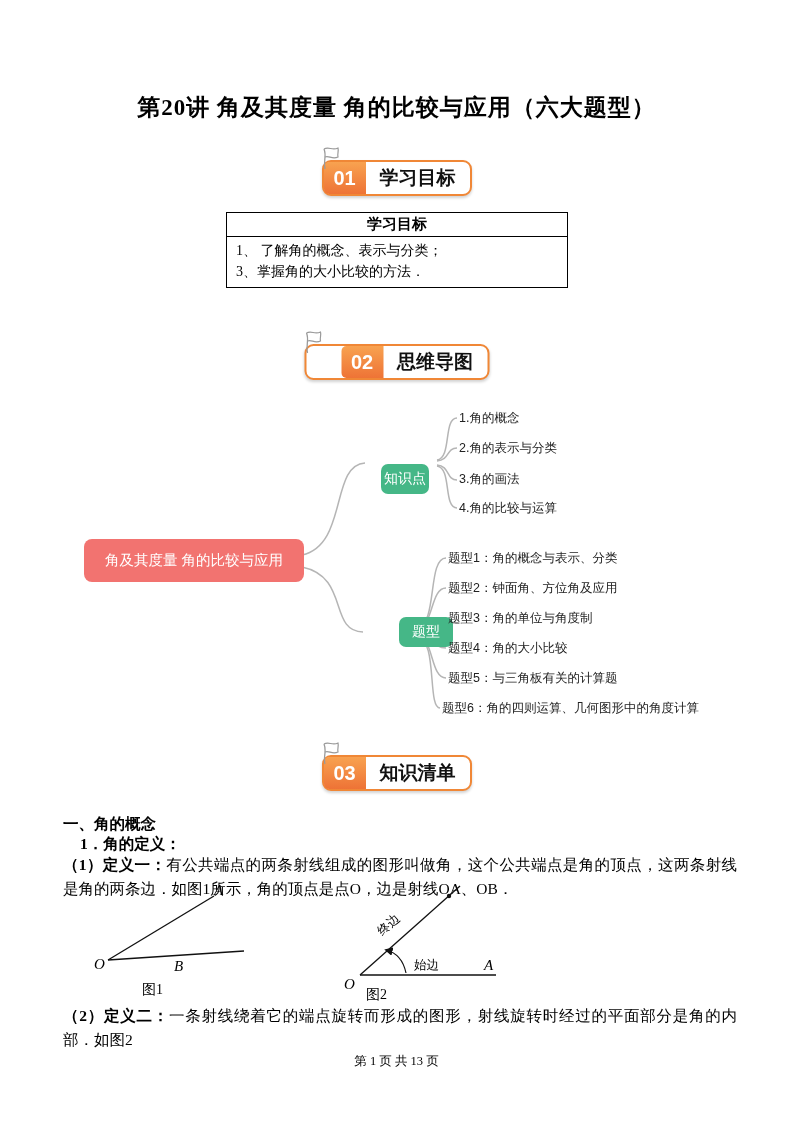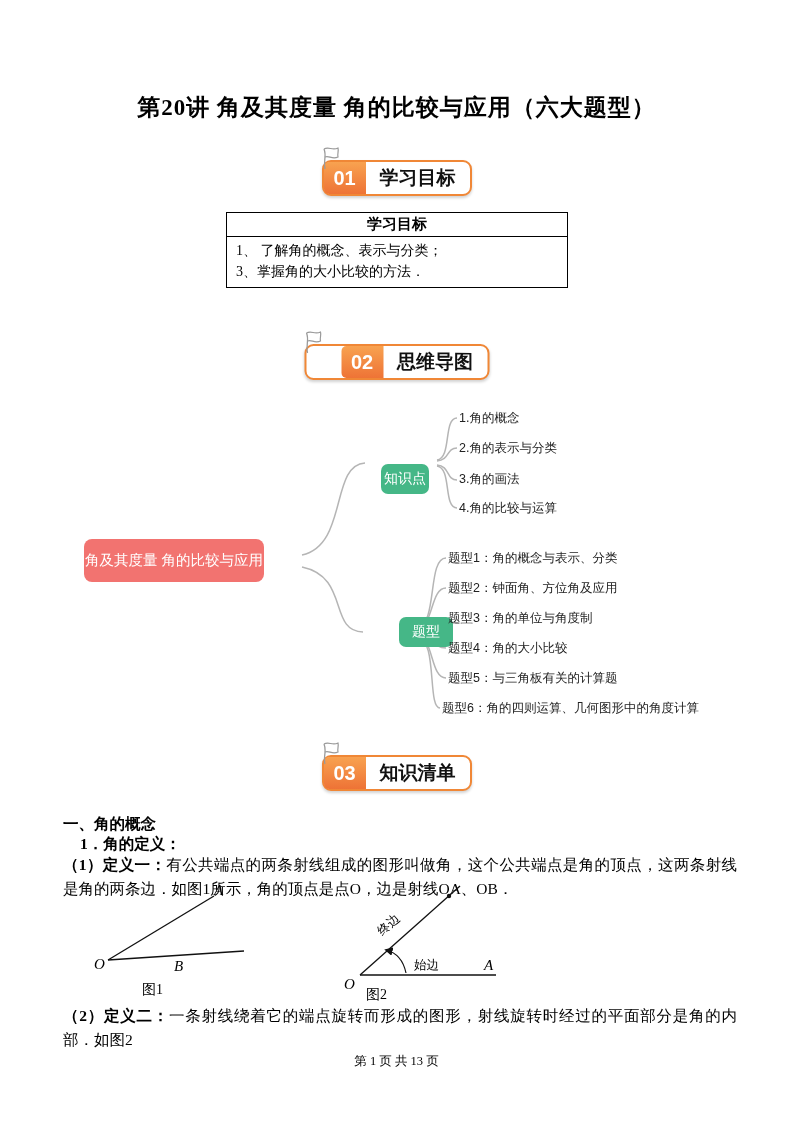--- a/index.html
+++ b/index.html
@@ -40,21 +40,21 @@
     position:absolute; top:212px; left:226px; width:342px;
     border:1.5px solid #000; font-size:14px; background:#fff;
   }
   .goals-header {
     border-bottom:1px solid #000; text-align:center; font-weight:bold;
     font-size:15px; padding:2px 0;
   }
   .goals-body { padding:3px 9px 5px; line-height:21px; }
   
   .mm-root {
-    position:absolute; left:84px; top:539px; width:180px; height:43px;
+    position:absolute; left:84px; top:539px; width:220px; height:43px;
     background:#f27370; border-radius:8px; color:#fff;
     display:flex; align-items:center; justify-content:center;
     font-family:"Liberation Sans","DejaVu Sans",sans-serif; font-size:14.5px;
     text-align:center;
   }
   .mm-node {
     position:absolute; background:#45b787; border-radius:7px; color:#fff;
     display:flex; align-items:center; justify-content:center;
     font-family:"Liberation Sans","DejaVu Sans",sans-serif; font-size:14px;
   }

